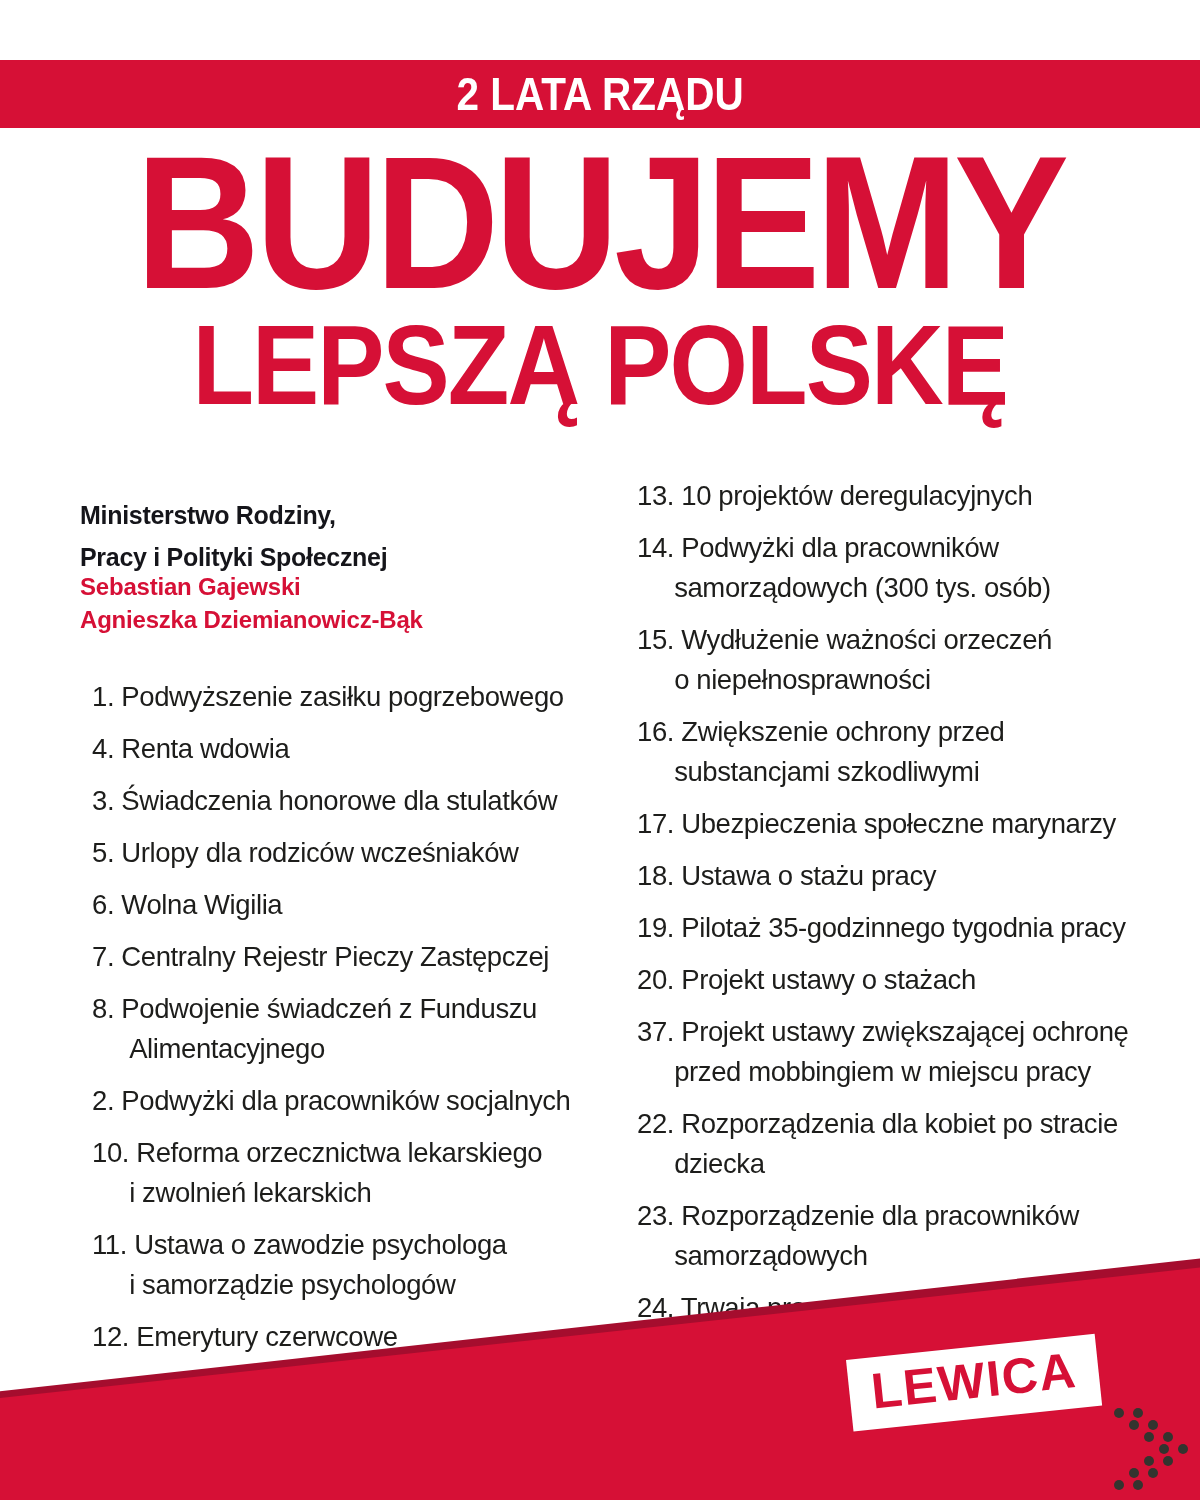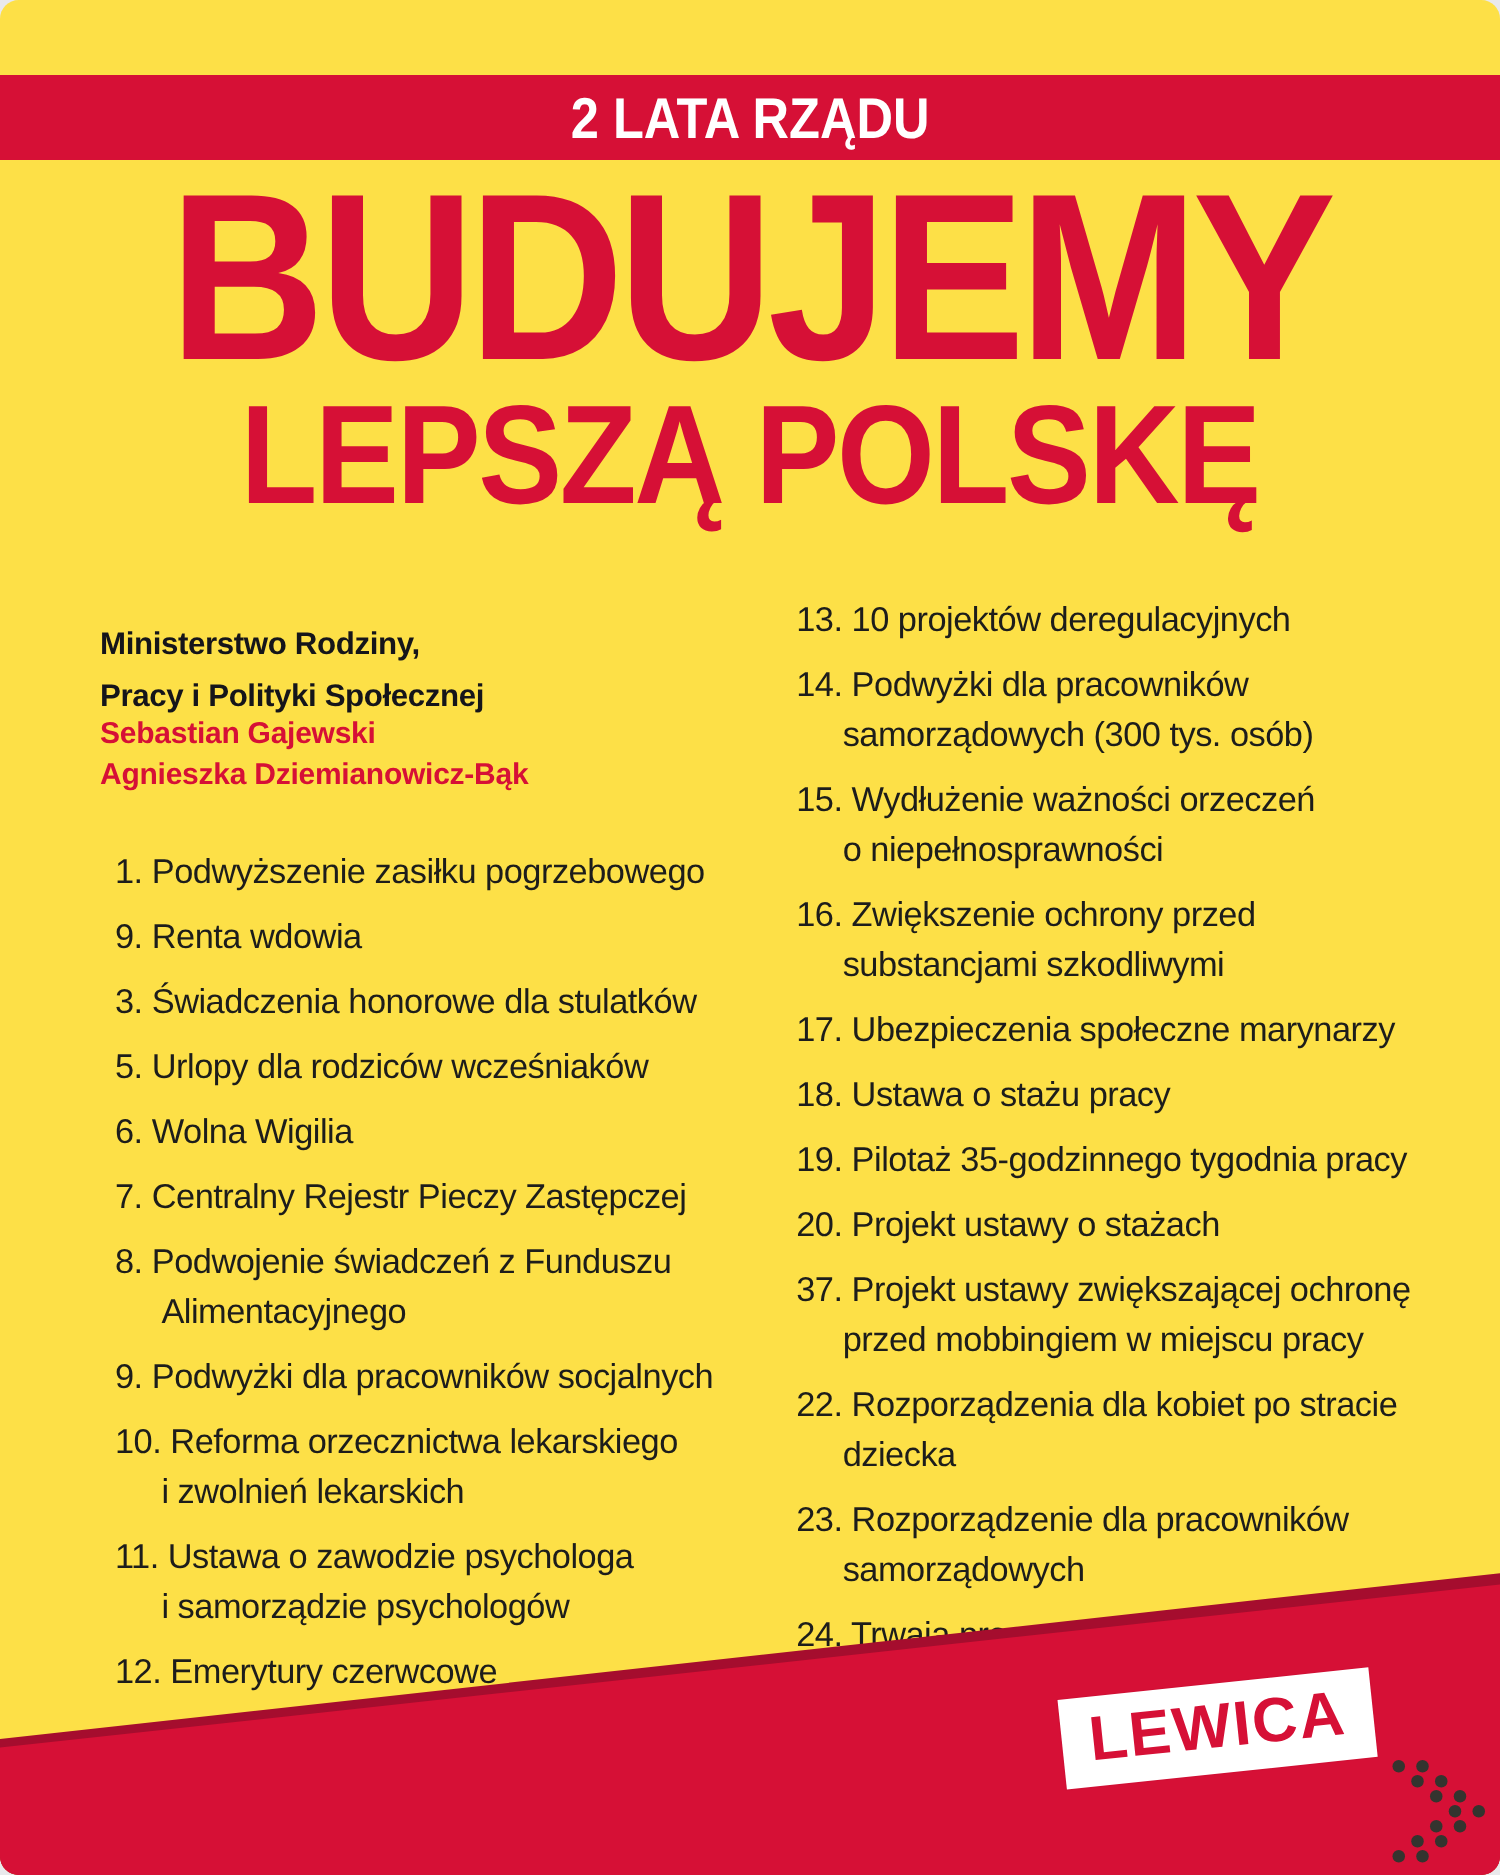--- a/index.html
+++ b/index.html
@@ -1,20 +1,19 @@
 <!DOCTYPE html>
 <html lang="pl"><head>
 <meta charset="utf-8">
 <style>
   html,body{margin:0;padding:0;background:#e9e9ec;}
   .page{
     position:relative;width:1200px;height:1500px;margin:0 auto;
-    background:#fde047;overflow:hidden;
+    background:#ffffff;overflow:hidden;
     font-family:"Liberation Sans","DejaVu Sans",sans-serif;
-    border-radius:15px;
     -webkit-font-smoothing:antialiased;
   }
   
   .banner{
     position:absolute;left:0;top:60px;width:100%;height:68px;
     display:flex;align-items:center;justify-content:center;
   }
   .banner-label{
     display:inline-block;color:#fff;font-weight:900;font-size:46px;
     letter-spacing:0;transform:scaleX(.88);white-space:nowrap;
@@ -82,28 +81,28 @@
 
   <h2 class="ministry-heading">Ministerstwo Rodziny,
 Pracy i Polityki Społecznej</h2>
   <div class="ministers">
       <p class="minister-name" style="color: rgb(214, 16, 54);">Sebastian Gajewski</p>
       <p class="minister-name" style="color: rgb(214, 16, 54);">Agnieszka Dziemianowicz-Bąk</p>
     </div>
 
   <div class="list list-left">
       <p class="list-item">1. Podwyższenie zasiłku pogrzebowego</p>
-      <p class="list-item">9. Renta wdowia</p>
+      <p class="list-item">4. Renta wdowia</p>
       <p class="list-item">3. Świadczenia honorowe dla stulatków</p>
       <p class="list-item">5. Urlopy dla rodziców wcześniaków</p>
       <p class="list-item">6. Wolna Wigilia</p>
       <p class="list-item">7. Centralny Rejestr Pieczy Zastępczej</p>
       <p class="list-item">8. Podwojenie świadczeń z Funduszu
 Alimentacyjnego</p>
-      <p class="list-item">9. Podwyżki dla pracowników socjalnych</p>
+      <p class="list-item">2. Podwyżki dla pracowników socjalnych</p>
       <p class="list-item">10. Reforma orzecznictwa lekarskiego
 i zwolnień lekarskich</p>
       <p class="list-item">11. Ustawa o zawodzie psychologa
 i samorządzie psychologów</p>
       <p class="list-item">12. Emerytury czerwcowe</p>
     </div>
   <div class="list list-right">
       <p class="list-item">13. 10 projektów deregulacyjnych</p>
       <p class="list-item">14. Podwyżki dla pracowników
 samorządowych (300 tys. osób)</p>

